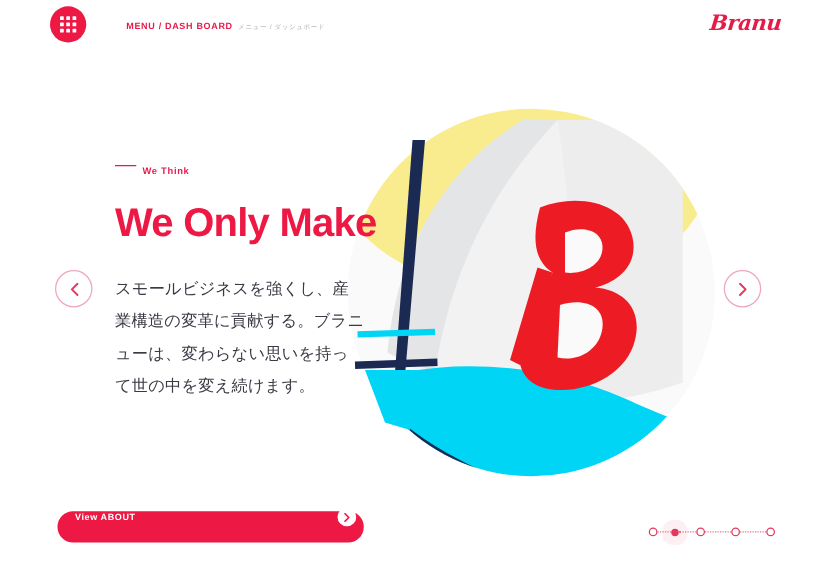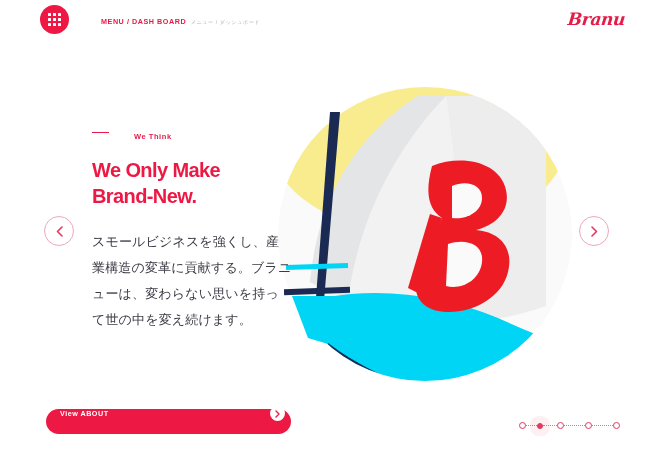--- a/index.html
+++ b/index.html
@@ -95,36 +95,36 @@
   
   .hero {
     position: absolute;
     left: 92px; top: 132px;
     z-index: 20;
     width: 250px;
   }
   .eyebrow {
     display: flex;
     align-items: flex-start;
-    gap: 25px;
+    gap: 5px;
     margin-bottom: 16px;
   }
   .eyebrow-rule {
     display: block;
     width: 17px; height: 1px;
     background: #E8194A;
   }
   .eyebrow-text {
     font-size: 7.5px;
     font-weight: bold;
     color: #E8194A;
     letter-spacing: 0.55px;
   }
   .headline {
-    font-size: 20px;
+    font-size: 32px;
     font-weight: bold;
     color: #ED1944;
     line-height: 1.32;
     letter-spacing: -0.6px;
     white-space: nowrap;
   }
   .headline .line { display: block; }
   .body-copy {
     margin-top: 19px;
     width: 200px;
@@ -286,21 +286,20 @@
     </svg>
   </div>
 
   <div class="hero">
     <div class="eyebrow">
       <span class="eyebrow-rule"></span>
       <span class="eyebrow-text">We Think</span>
     </div>
     <h1 class="headline">
       <span class="line">We Only Make</span>
-      <span class="line">Brand-New.</span>
     </h1>
     <p class="body-copy">スモールビジネスを強くし、産業構造の変革に貢献する。ブラニューは、変わらない思いを持って世の中を変え続けます。</p>
   </div>
 
   <button class="nav-arrow prev">
     <span>
       <svg width="7" height="11" viewBox="0 0 7 11">
         <path d="M6 1 L1.5 5.5 L6 10" fill="none" stroke="#E03A60" stroke-width="1.6" stroke-linecap="round" stroke-linejoin="round"></path>
       </svg>
     </span>

